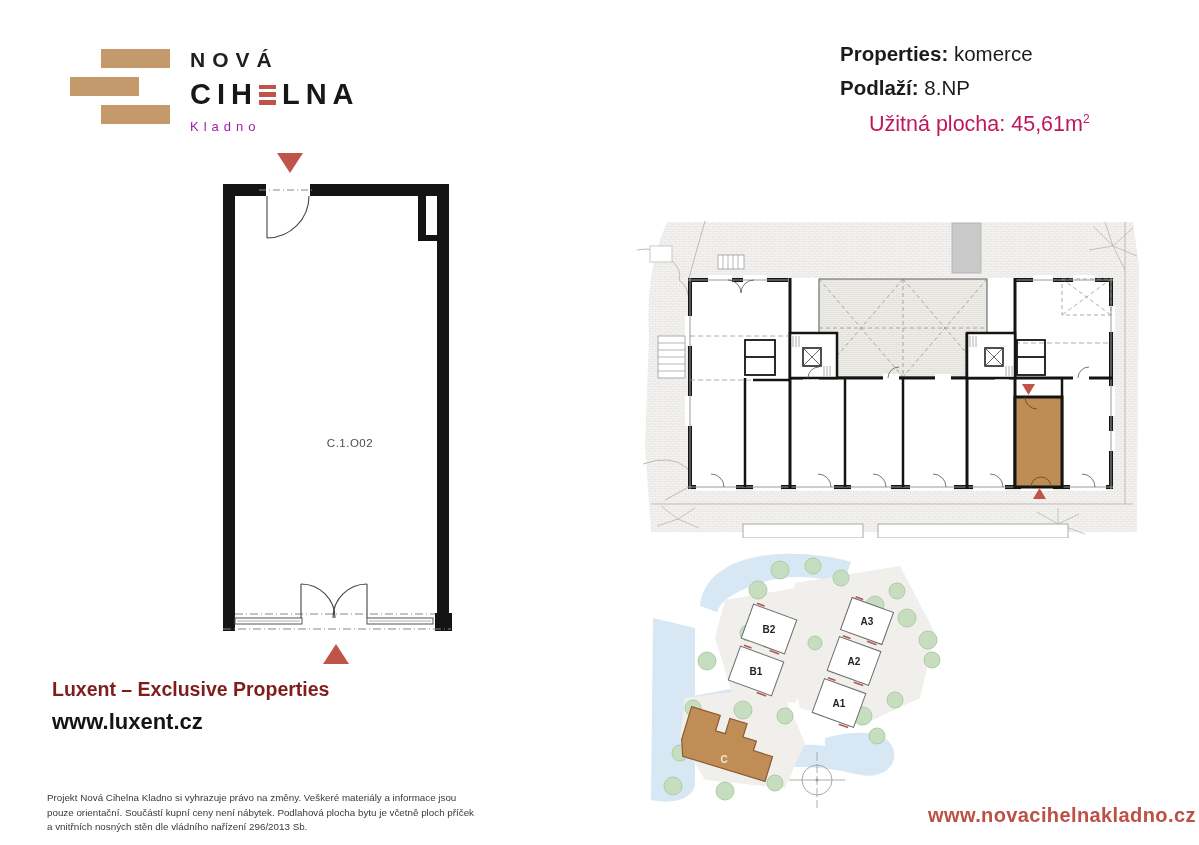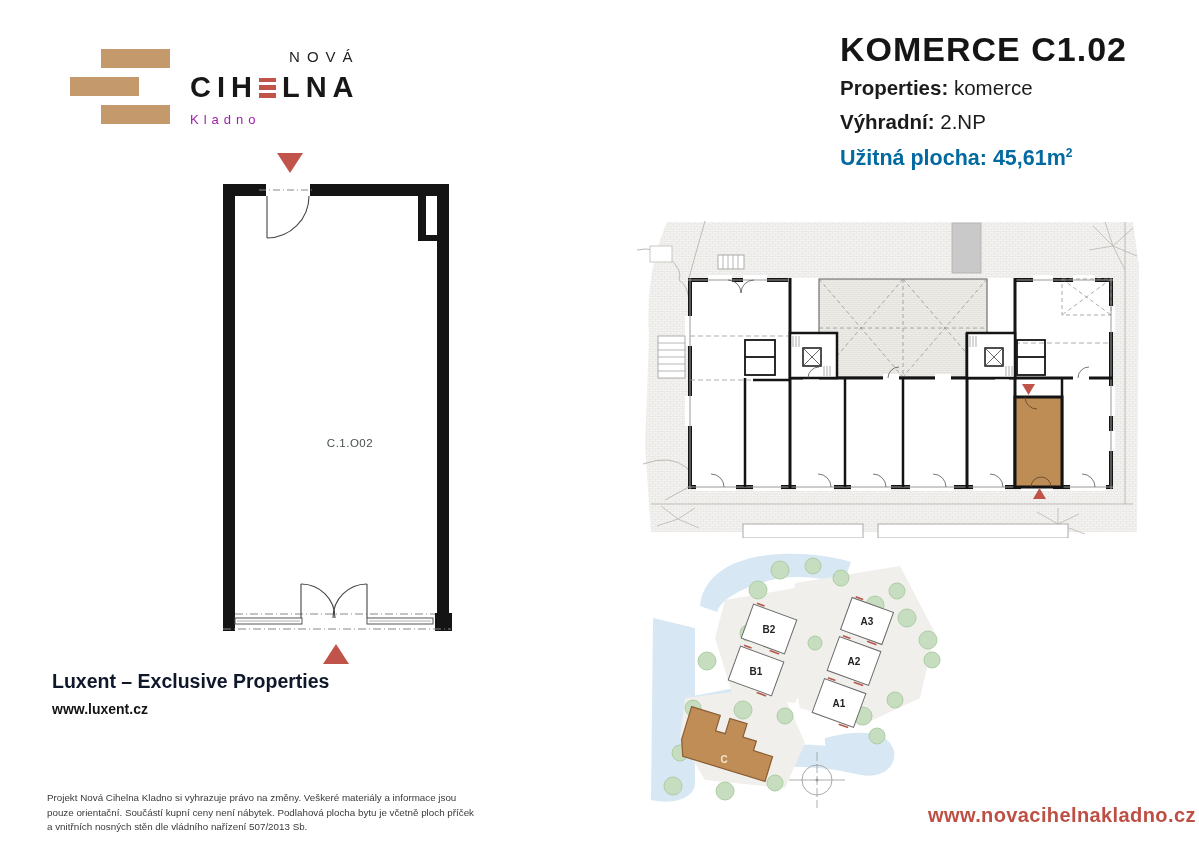--- a/index.html
+++ b/index.html
@@ -2,47 +2,47 @@
 <html><head>
 <meta charset="utf-8">
 <style>
   html,body{margin:0;padding:0;background:#ffffff;}
   .page{position:relative;width:1199px;height:845px;background:#fff;overflow:hidden;
         font-family:"Liberation Sans","DejaVu Sans",sans-serif;color:#1c1c1c;}
 
   
   .brick{position:absolute;background:#C49A6C;}
   .logo-text{position:absolute;left:190px;top:48px;}
-  .logo-top{font-size:15px;font-weight:400;letter-spacing:7px;color:#1f1f1f;text-align:right;}
+  .logo-top{font-size:21px;font-weight:700;letter-spacing:7px;color:#1f1f1f;}
   .logo-main{display:flex;align-items:center;margin-top:6px;font-size:29px;font-weight:800;
              letter-spacing:6px;color:#171717;}
   .logo-ebars{display:inline-flex;flex-direction:column;justify-content:space-between;
               width:17px;height:20px;margin:0 6px 0 1px;}
   .logo-ebars span{display:block;height:4.6px;background:#C0544B;}
   .logo-sub{margin-top:8px;font-size:13px;letter-spacing:5px;color:#a21caf;}
 
   
   .hdr{position:absolute;left:840px;top:32px;width:340px;}
   .hdr-title{font-size:34px;font-weight:800;letter-spacing:1px;color:#151515;line-height:1;}
   .hdr-row{margin-top:10px;font-size:20.5px;color:#1b1b1b;}
   .hdr-row b{font-weight:800;}
-  .hdr-area{margin-top:12px;font-size:21.5px;font-weight:700;color:#0369a1;}
+  .hdr-area{margin-top:12px;font-size:21.5px;font-weight:400;color:#be185d;margin-left:29px;}
   .hdr-area sup{font-size:12px;}
 
   
   .unit-plan{position:absolute;left:215px;top:148px;}
   .bld-plan{position:absolute;left:633px;top:216px;}
   .site-plan{position:absolute;left:645px;top:548px;}
 
   
   .seller{position:absolute;left:52px;top:670px;}
   .seller .s1{font-size:17px;color:#262626;}
-  .seller .s2{font-size:19.5px;font-weight:800;color:#0f172a;}
+  .seller .s2{font-size:19.5px;font-weight:800;margin-top:8px;color:#7f1d1d;}
   .seller .s3{font-size:17px;margin-top:8px;color:#262626;}
-  .seller .s4{font-size:14px;font-weight:800;margin-top:8px;color:#141414;}
+  .seller .s4{font-size:22px;font-weight:800;margin-top:8px;color:#141414;}
 
   .disclaimer{position:absolute;left:47px;top:791px;width:432px;font-size:9.8px;
               line-height:1.5;color:#3a3a3a;}
 
   .site-url{position:absolute;left:928px;top:804px;font-size:20px;font-weight:800;
             letter-spacing:.4px;color:#BD4F44;}
 
   svg text{font-family:"Liberation Sans","DejaVu Sans",sans-serif;}
 </style>
 </head>
@@ -63,28 +63,27 @@
             <span></span>
             <span></span>
           </span>
           <span>LNA</span>
       </div>
       <div class="logo-sub">Kladno</div>
     </div>
   </div>
 
   <div class="hdr">
-    <div class="hdr-title">KOMERCE C1.02</div>
     <div class="hdr-row">
       <b>Properties:</b>
       <span>komerce</span>
     </div>
     <div class="hdr-row">
-      <b>Výhradní:</b>
-      <span>2.NP</span>
+      <b>Podlaží:</b>
+      <span>8.NP</span>
     </div>
     <div class="hdr-area">
       <span>Užitná plocha:</span>
       <span>45,61</span><span>m</span><sup>2</sup>
     </div>
   </div>
 
   <svg class="unit-plan" width="240" height="525" viewBox="0 0 240 525">
 
     <polygon points="62,5 88,5 75,25" fill="#C0544B"></polygon>
@@ -422,17 +421,17 @@
       <line x1="172" y1="204" x2="172" y2="260" stroke="#999" stroke-width="0.8" stroke-dasharray="9,3"></line>
       <circle cx="172" cy="232" r="1.5" fill="#999"></circle>
     </g>
   </svg>
 
   <div class="seller">
     <div class="s2">Luxent – Exclusive Properties</div>
     <div class="s4">www.luxent.cz</div>
   </div>
 
-  <div class="disclaimer">Projekt Nová Cihelna Kladno si vyhrazuje právo na změny. Veškeré materiály a informace jsou pouze orientační. Součástí kupní ceny není nábytek. Podlahová plocha bytu je včetně ploch příček a vnitřních nosných stěn dle vládního nařízení 507/2013 Sb.</div>
+  <div class="disclaimer">Projekt Nová Cihelna Kladno si vyhrazuje právo na změny. Veškeré materiály a informace jsou pouze orientační. Součástí kupní ceny není nábytek. Podlahová plocha bytu je včetně ploch příček a vnitřních nosných stěn dle vládního nařízení 296/2013 Sb.</div>
 
   <div class="site-url">www.novacihelnakladno.cz</div>
 
 </div>
 
 </body></html>

